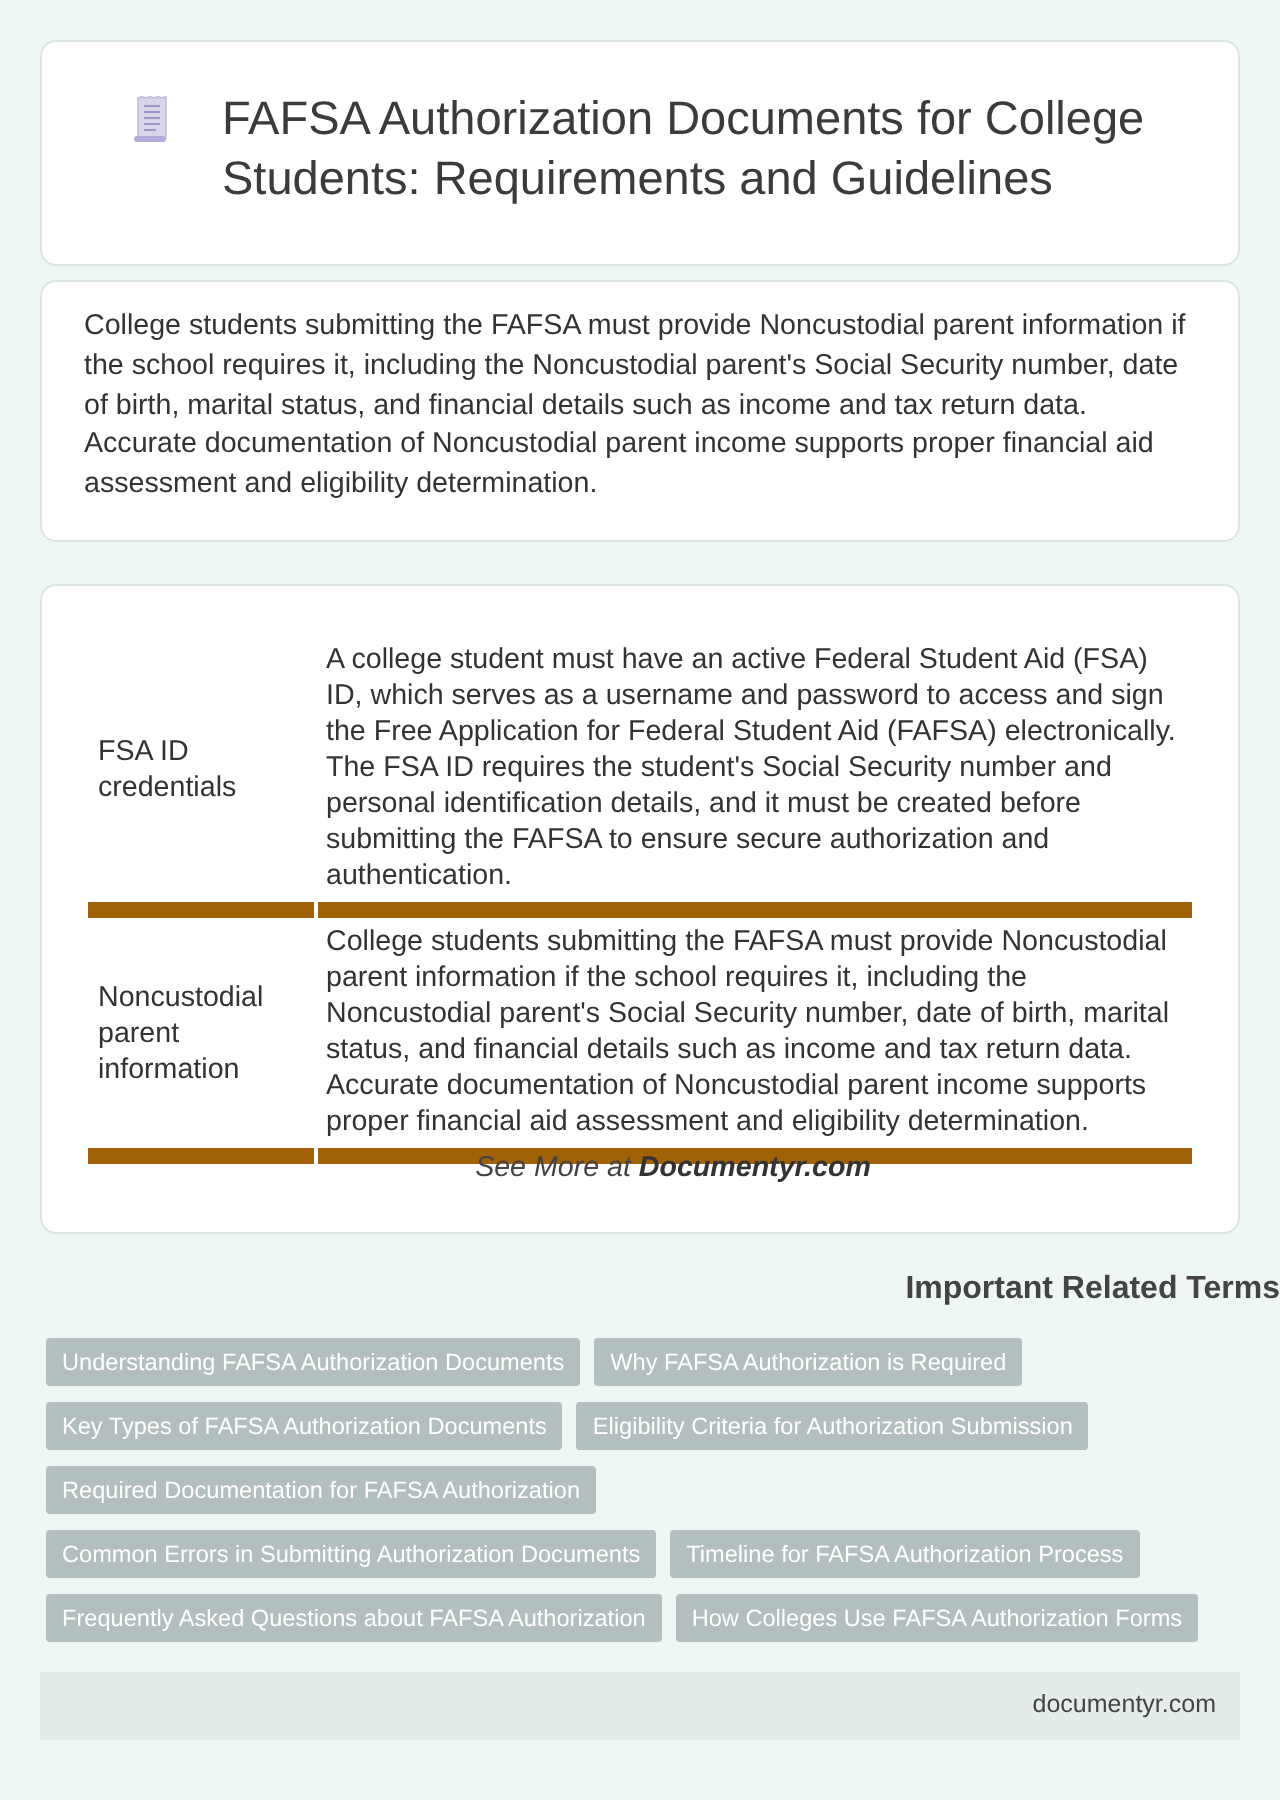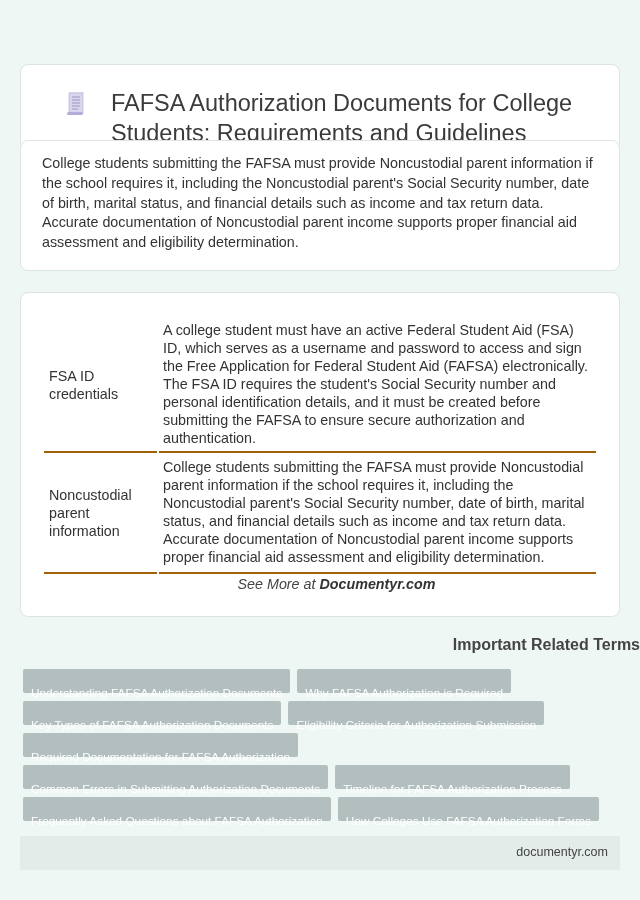--- a/index.html
+++ b/index.html
@@ -12,21 +12,21 @@
     overflow: hidden;
   }
   .card {
     position: absolute;
     left: 20px;
     width: 600px;
     background: #ffffff;
     border: 1px solid #dce5e3;
     border-radius: 8px;
   }
-  #title-card { top: 20px; height: 86px; margin-top: 44px; }
+  #title-card { top: 20px; height: 113px; }
   .doc-icon {
     position: absolute;
     left: 46px; top: 27px;
     width: 18px; height: 24px;
   }
   .page-title {
     position: absolute;
     left: 90px; top: 23px;
     width: 490px;
     font-size: 23.5px;
@@ -49,21 +49,21 @@
     left: 21px; top: 25px;
     width: 556px;
     border-collapse: separate;
     border-spacing: 2px 0;
   }
   .info-table td {
     vertical-align: middle;
     font-size: 14.3px;
     line-height: 18px;
     color: #333;
-    border-bottom: 2px solid #a16207;
+    border-bottom: 8px solid #a16207;
   }
   .info-table td.term {
     width: 113px;
     padding: 0 5px 0 5px;
   }
   .info-table td.desc {
     padding: 3px 4px 4px 4px;
   }
   .see-more {
     position: absolute;
@@ -89,21 +89,21 @@
     left: 23px; top: 669px;
     width: 600px;
   }
   .tag-row { display: flex; gap: 7px; height: 24px; margin-bottom: 8px; }
   .tag {
     background: #b2bfbe;
     color: #ffffff;
     font-size: 11.8px;
     line-height: 24px;
     height: 24px;
-    padding: 12px 8px;
+    padding: 0 8px;
     border-radius: 2px;
     white-space: nowrap;
     cursor: pointer;
   }
   .footer {
     position: absolute;
     left: 20px; top: 836px;
     width: 600px; height: 34px;
     background: #e3ece9;
   }

